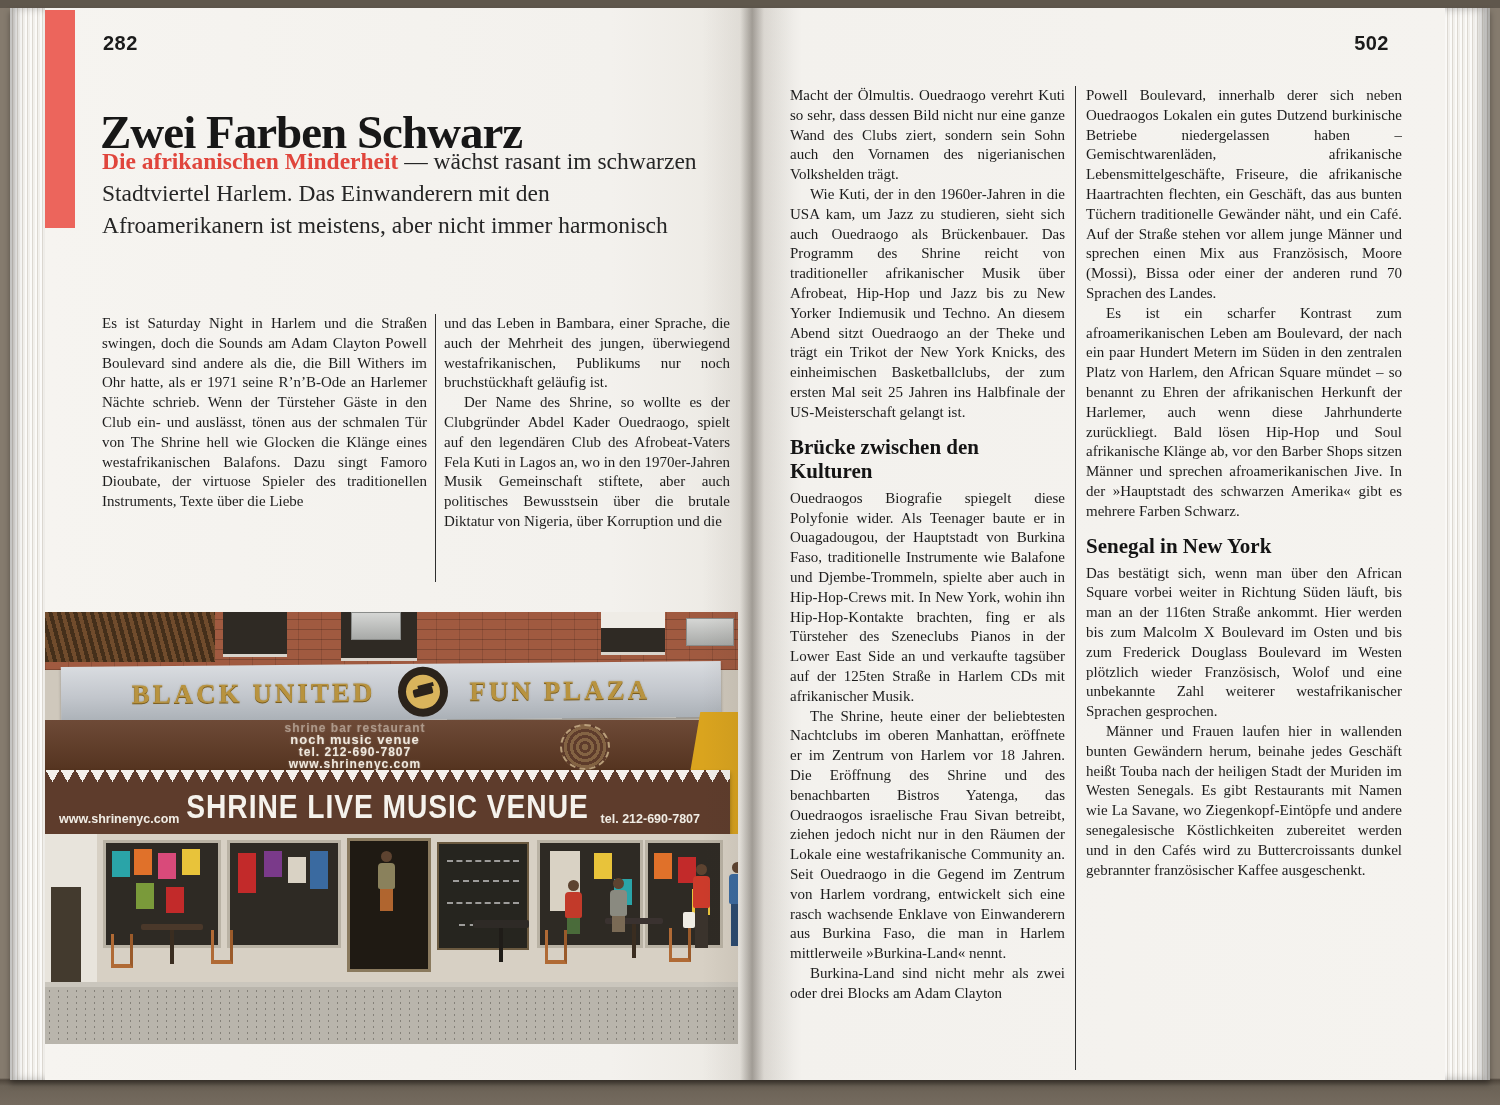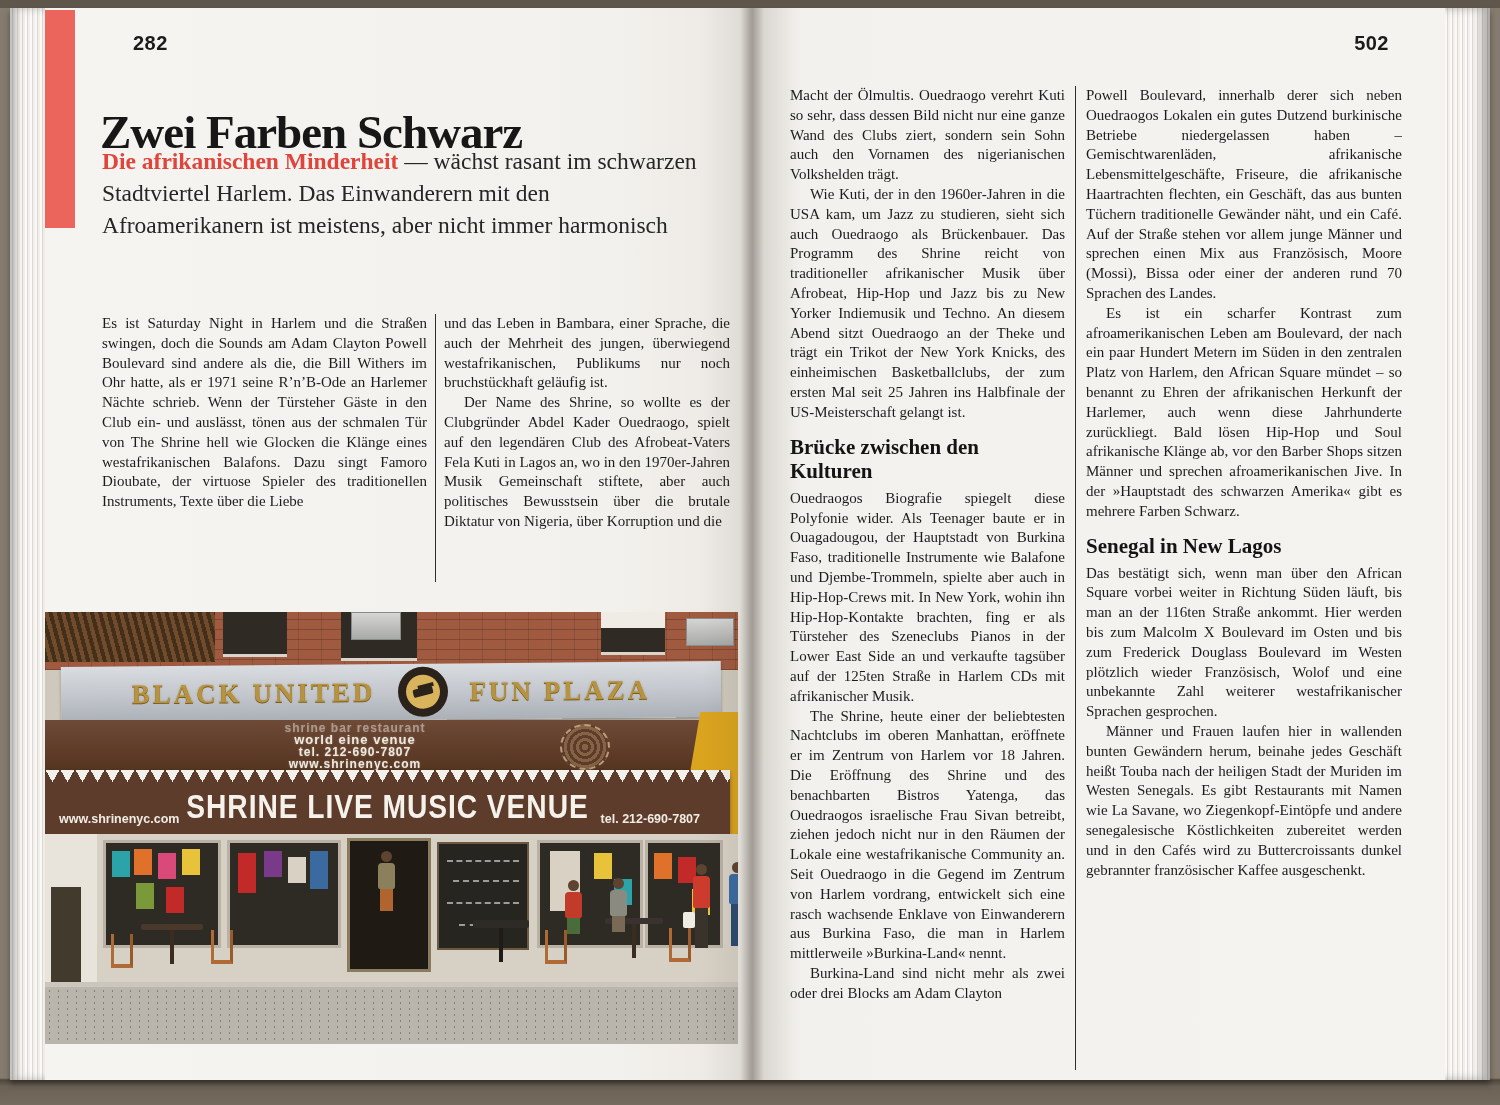--- a/index.html
+++ b/index.html
@@ -12,21 +12,21 @@
     background:repeating-linear-gradient(90deg,#fbfaf8 0 2px,#dcd8d1 2px 3px,#f2f0ec 3px 5px);}
   .edge-left{left:0;width:35px;box-shadow:inset 6px 0 8px rgba(0,0,0,.25);}
   .edge-right{right:0;width:45px;box-shadow:inset -8px 0 10px rgba(0,0,0,.30);}
   .page{position:absolute;top:0;bottom:0;background:#f3f1ed;}
   .page-left{left:35px;width:707px;background:linear-gradient(90deg,#f6f4f0 0,#f3f1ed 80%,#ebe8e2 100%);}
   .page-right{left:742px;width:693px;background:linear-gradient(90deg,#e9e6e0 0,#f3f1ed 6%,#f5f3ef 100%);}
   .gutter{position:absolute;left:692px;top:0;bottom:0;width:100px;z-index:40;pointer-events:none;
     background:linear-gradient(90deg,rgba(60,50,40,0) 0,rgba(60,50,40,.07) 38%,rgba(40,32,24,.38) 50%,rgba(60,50,40,.10) 62%,rgba(60,50,40,0) 100%);}
   
   .accent-bar{position:absolute;left:0;top:2px;width:30px;height:218px;background:#ec655c;}
-  .pagenum{position:absolute;top:24px;font:700 20px "Liberation Sans",sans-serif;color:#1b1b1b;letter-spacing:.5px;margin-left:30px;}
+  .pagenum{position:absolute;top:24px;font:700 20px "Liberation Sans",sans-serif;color:#1b1b1b;letter-spacing:.5px;}
   .pn-left{left:58px;}
   .pn-right{right:56px;}
   .title{position:absolute;left:55px;top:66px;font:700 47px "Liberation Serif",serif;letter-spacing:-1px;color:#171717;}
   .lead{position:absolute;left:57px;top:138px;width:606px;font:400 23.5px/1.36 "Liberation Serif",serif;color:#262626;}
   .lead b{color:#e0453c;font-weight:700;}
   .cols{display:flex;}
   .cols-left{position:absolute;left:57px;top:306px;width:628px;height:268px;overflow:hidden;}
   .cols-right{position:absolute;left:38px;top:78px;width:612px;height:984px;overflow:hidden;}
   .colrule{width:1px;background:#2e2e2e;flex:0 0 1px;}
   .col{font:400 15px/19.8px "Liberation Serif",serif;color:#1c1c1c;text-align:justify;hyphens:auto;}
@@ -147,21 +147,21 @@
               <span class="logo-in">
                 <span class="hands"></span>
               </span>
             </span>
           <span class="sign-txt">FUN PLAZA</span>
         </div>
 
         <div class="awning-top">
           <div class="awn-lines">
             <div class="l1">shrine bar restaurant</div>
-            <div class="l2">world eine venue</div>
+            <div class="l2">noch music venue</div>
             <div>tel. 212-690-7807</div>
             <div>www.shrinenyc.com</div>
           </div>
           <div class="drum"></div>
         </div>
         <div class="yellow-awn"></div>
         <div class="yellow-shop"></div>
 
         <div class="valance">
           <div class="zigzag"></div>
@@ -263,21 +263,21 @@
           <p class="ind">Wie Kuti, der in den 1960er-Jahren in die USA kam, um Jazz zu studieren, sieht sich auch Ouedraogo als Brückenbauer. Das Programm des Shrine reicht von traditioneller afrikanischer Musik über Afrobeat, Hip-Hop und Jazz bis zu New Yorker Indiemusik und Techno. An diesem Abend sitzt Ouedraogo an der Theke und trägt ein Trikot der New York Knicks, des einheimischen Basketballclubs, der zum ersten Mal seit 25 Jahren ins Halbfinale der US-Meisterschaft gelangt ist.</p>
           <h2>Brücke zwischen den Kulturen</h2>
           <p>Ouedraogos Biografie spiegelt diese Polyfonie wider. Als Teenager baute er in Ouagadougou, der Hauptstadt von Burkina Faso, traditionelle Instrumente wie Balafone und Djembe-Trommeln, spielte aber auch in Hip-Hop-Crews mit. In New York, wohin ihn Hip-Hop-Kontakte brachten, fing er als Türsteher des Szeneclubs Pianos in der Lower East Side an und verkaufte tagsüber auf der 125ten Straße in Harlem CDs mit afrikanischer Musik.</p>
           <p class="ind">The Shrine, heute einer der beliebtesten Nachtclubs im oberen Manhattan, eröffnete er im Zentrum von Harlem vor 18 Jahren. Die Eröffnung des Shrine und des benachbarten Bistros Yatenga, das Ouedraogos israelische Frau Sivan betreibt, ziehen jedoch nicht nur in den Räumen der Lokale eine westafrikanische Community an. Seit Ouedraogo in die Gegend im Zentrum von Harlem vordrang, entwickelt sich eine rasch wachsende Enklave von Einwanderern aus Burkina Faso, die man in Harlem mittlerweile »Burkina-Land« nennt.</p>
           <p class="ind">Burkina-Land sind nicht mehr als zwei oder drei Blocks am Adam Clayton</p>
         </div>
         <div class="colrule"></div>
         <div class="col rcol2">
           <p>Powell Boulevard, innerhalb derer sich neben Ouedraogos Lokalen ein gutes Dutzend burkinische Betriebe niedergelassen haben – Gemischtwarenläden, afrikanische Lebensmittelgeschäfte, Friseure, die afrikanische Haartrachten flechten, ein Geschäft, das aus bunten Tüchern traditionelle Gewänder näht, und ein Café. Auf der Straße stehen vor allem junge Männer und sprechen einen Mix aus Französisch, Moore (Mossi), Bissa oder einer der anderen rund 70 Sprachen des Landes.</p>
           <p class="ind">Es ist ein scharfer Kontrast zum afroamerikanischen Leben am Boulevard, der nach ein paar Hundert Metern im Süden in den zentralen Platz von Harlem, den African Square mündet – so benannt zu Ehren der afrikanischen Herkunft der Harlemer, auch wenn diese Jahrhunderte zurückliegt. Bald lösen Hip-Hop und Soul afrikanische Klänge ab, vor den Barber Shops sitzen Männer und sprechen afroamerikanischen Jive. In der »Hauptstadt des schwarzen Amerika« gibt es mehrere Farben Schwarz.</p>
-          <h2>Senegal in New Lagos</h2>
+          <h2>Senegal in New York</h2>
           <p>Das bestätigt sich, wenn man über den African Square vorbei weiter in Richtung Süden läuft, bis man an der 116ten Straße ankommt. Hier werden bis zum Malcolm X Boulevard im Osten und bis zum Frederick Douglass Boulevard im Westen plötzlich wieder Französisch, Wolof und eine unbekannte Zahl weiterer westafrikanischer Sprachen gesprochen.</p>
           <p class="ind">Männer und Frauen laufen hier in wallenden bunten Gewändern herum, beinahe jedes Geschäft heißt Touba nach der heiligen Stadt der Muriden im Westen Senegals. Es gibt Restaurants mit Namen wie La Savane, wo Ziegenkopf-Eintöpfe und andere senegalesische Köstlichkeiten zubereitet werden und in den Cafés wird zu Buttercroissants dunkel gebrannter französischer Kaffee ausgeschenkt.</p>
         </div>
       </div>
     </div>
 
     <div class="gutter"></div>
   </div>
 </div>
 

